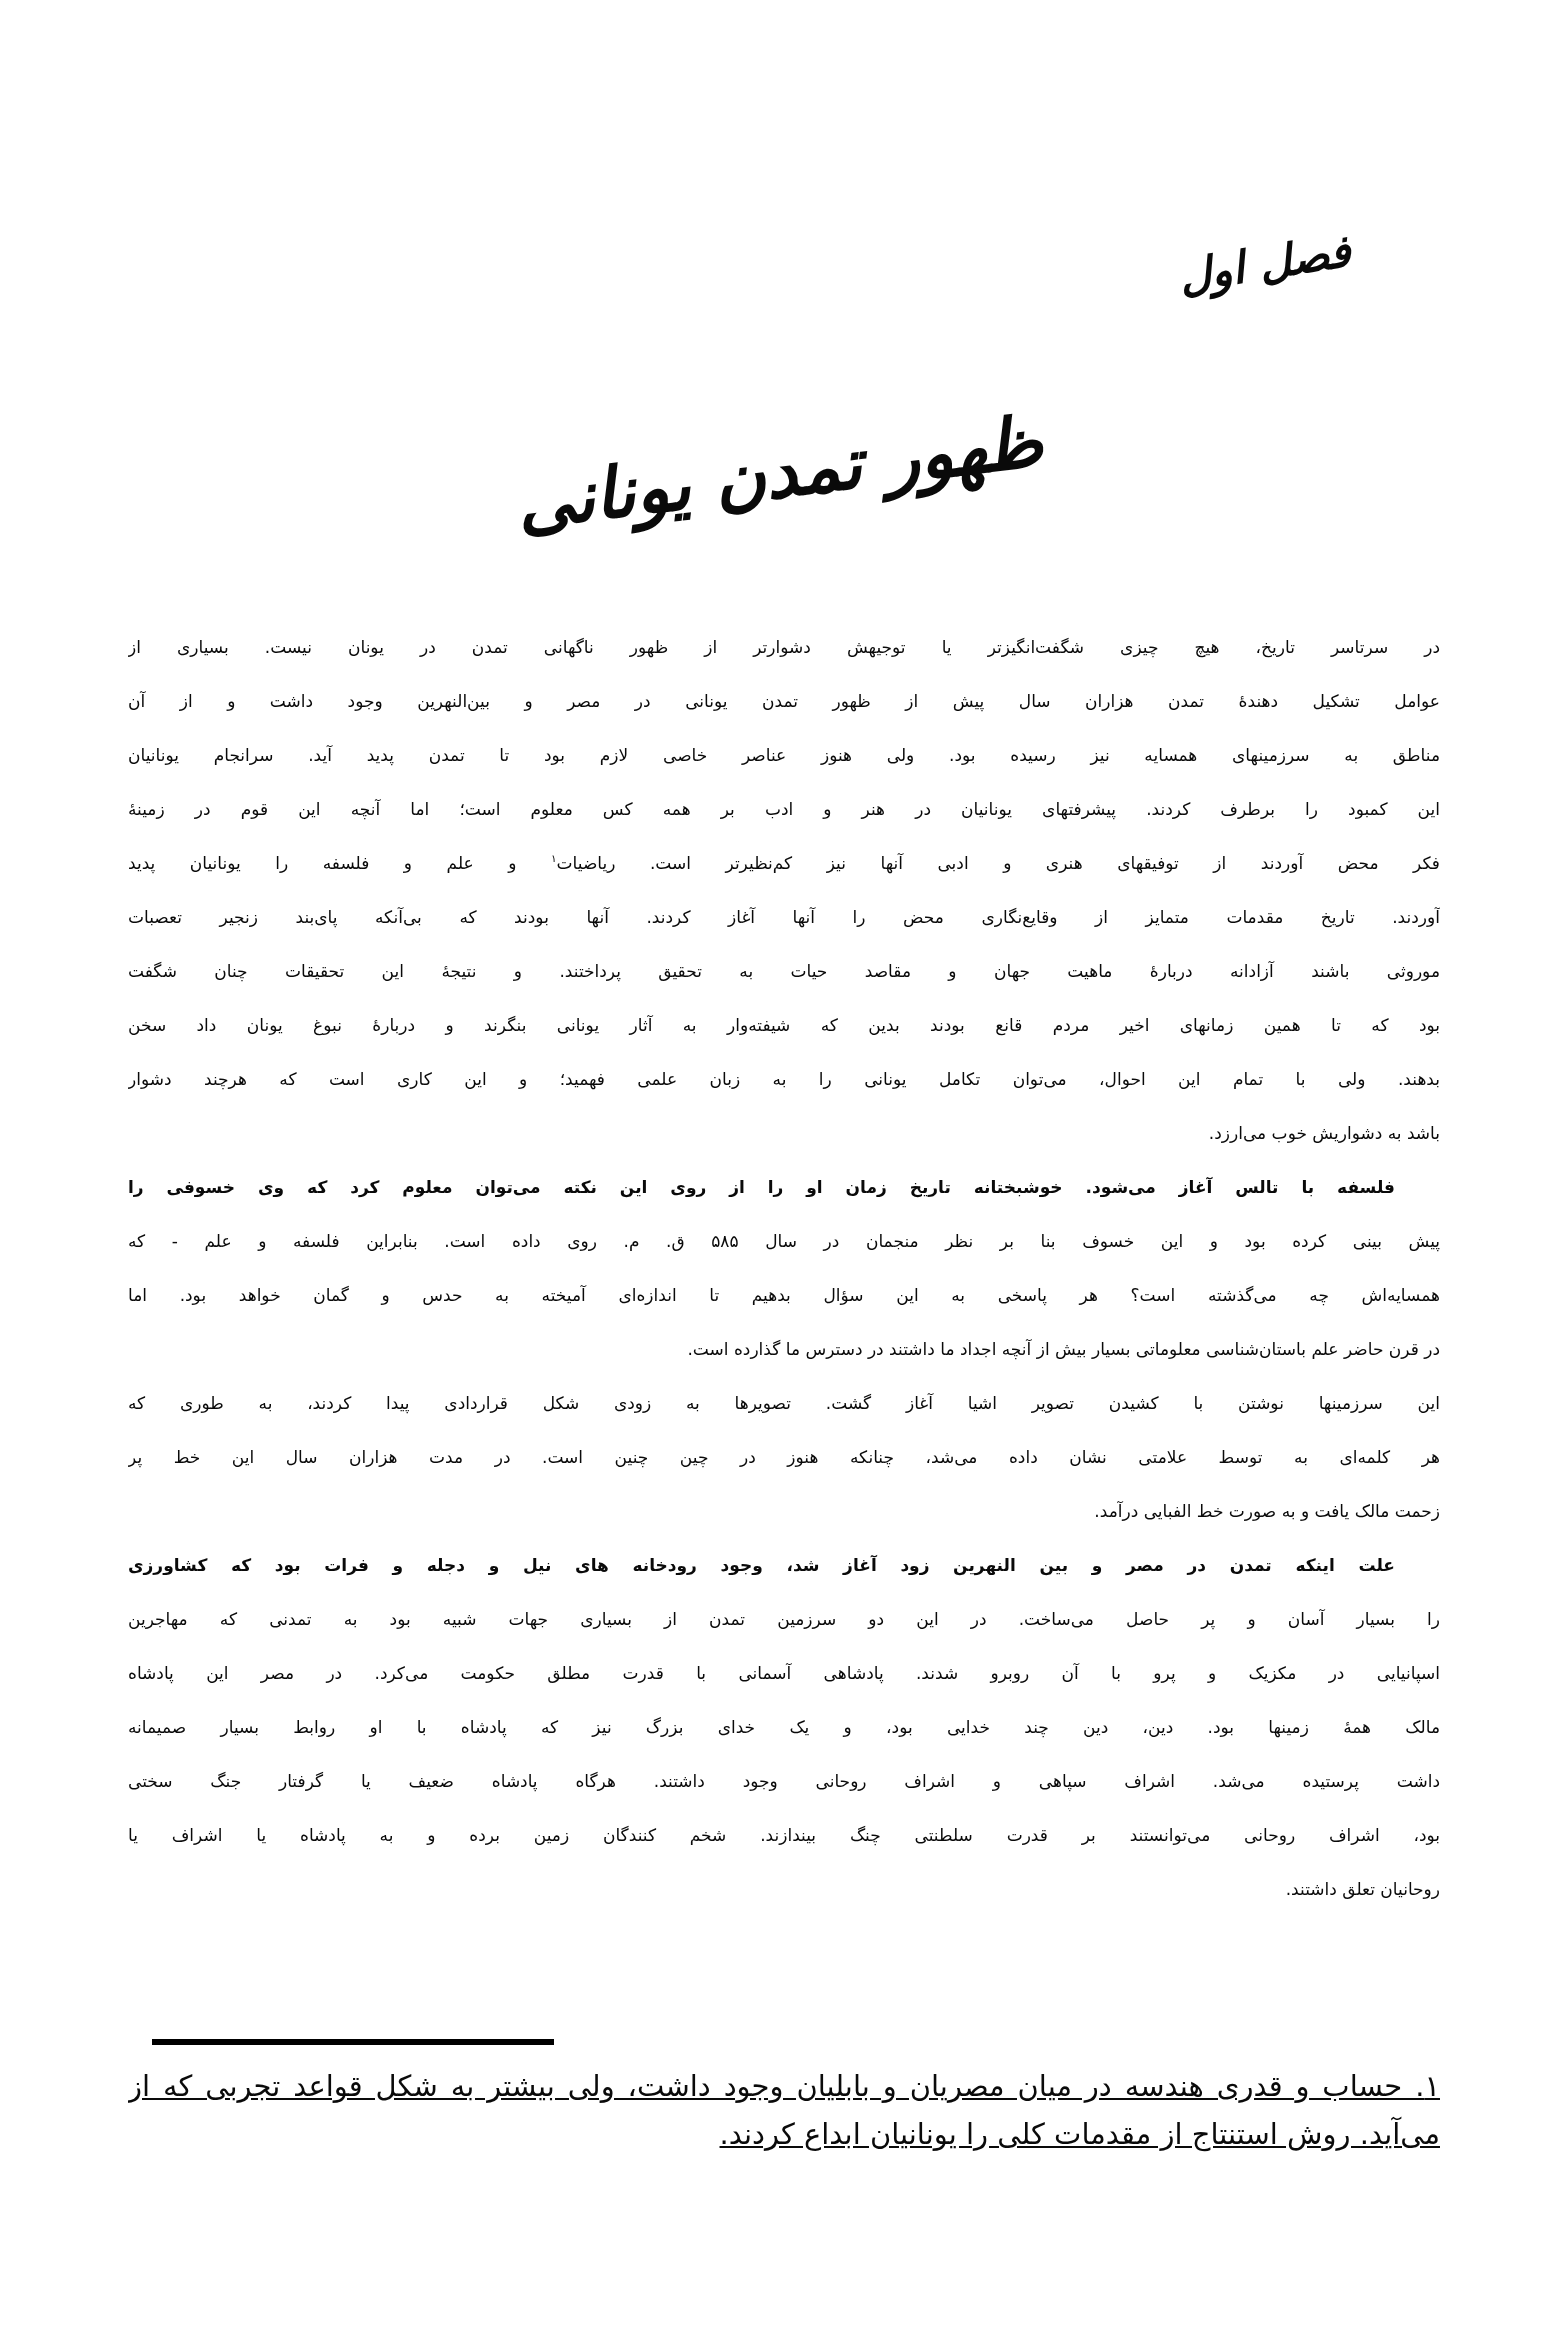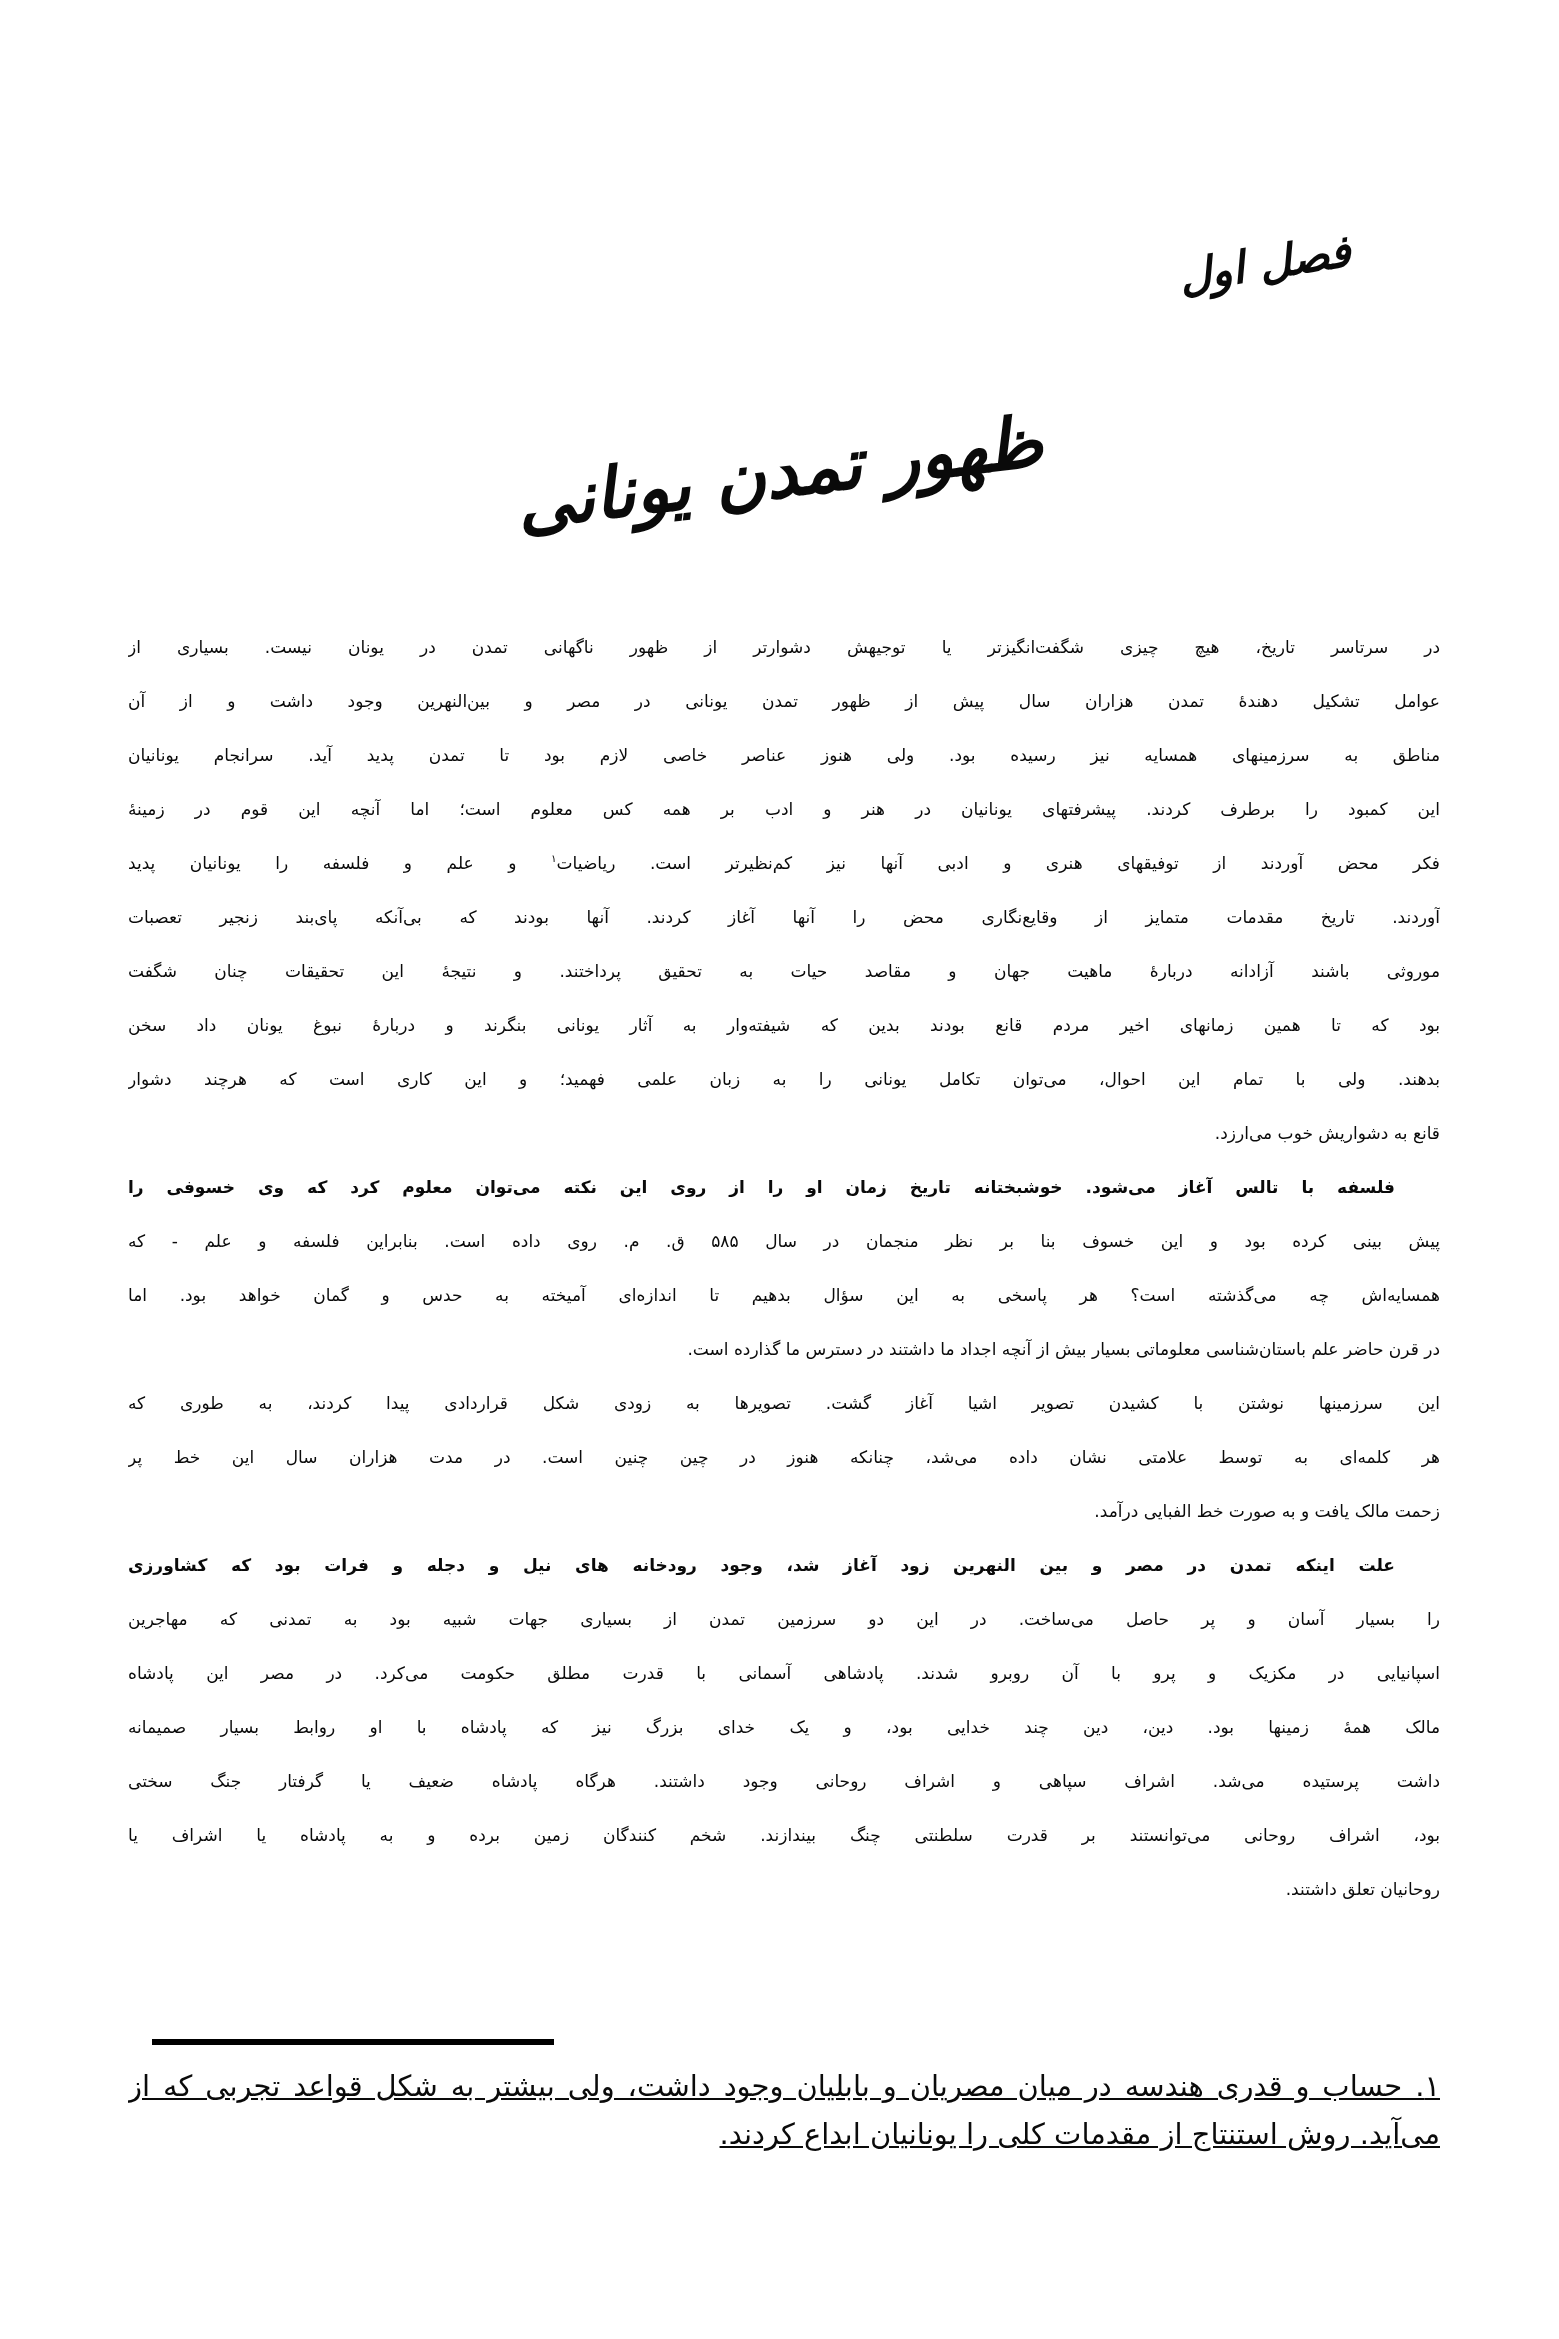--- a/index.html
+++ b/index.html
@@ -114,21 +114,21 @@
     <div class="paragraph">
       <div class="line">در سرتاسر تاریخ، هیچ چیزی شگفت‌انگیزتر یا توجیهش دشوارتر از ظهور ناگهانی تمدن در یونان نیست. بسیاری از</div>
       <div class="line">عوامل تشکیل دهندهٔ تمدن هزاران سال پیش از ظهور تمدن یونانی در مصر و بین‌النهرین وجود داشت و از آن</div>
       <div class="line">مناطق به سرزمینهای همسایه نیز رسیده بود. ولی هنوز عناصر خاصی لازم بود تا تمدن پدید آید. سرانجام یونانیان</div>
       <div class="line">این کمبود را برطرف کردند. پیشرفتهای یونانیان در هنر و ادب بر همه کس معلوم است؛ اما آنچه این قوم در زمینهٔ</div>
       <div class="line"><span>فکر محض آوردند از توفیقهای هنری و ادبی آنها نیز کم‌نظیرتر است. ریاضیات</span><sup>۱</sup><span> و علم و فلسفه را یونانیان پدید</span></div>
       <div class="line">آوردند. تاریخ مقدمات متمایز از وقایع‌نگاری محض را آنها آغاز کردند. آنها بودند که بی‌آنکه پای‌بند زنجیر تعصبات</div>
       <div class="line">موروثی باشند آزادانه دربارهٔ ماهیت جهان و مقاصد حیات به تحقیق پرداختند. و نتیجهٔ این تحقیقات چنان شگفت</div>
       <div class="line">بود که تا همین زمانهای اخیر مردم قانع بودند بدین که شیفته‌وار به آثار یونانی بنگرند و دربارهٔ نبوغ یونان داد سخن</div>
       <div class="line">بدهند. ولی با تمام این احوال، می‌توان تکامل یونانی را به زبان علمی فهمید؛ و این کاری است که هرچند دشوار</div>
-      <div class="line para-end">قانع به دشواریش خوب می‌ارزد.</div>
+      <div class="line para-end">باشد به دشواریش خوب می‌ارزد.</div>
     </div>
 
     <div class="paragraph">
       <div class="line indent">فلسفه با تالس آغاز می‌شود. خوشبختانه تاریخ زمان او را از روی این نکته می‌توان معلوم کرد که وی خسوفی را</div>
       <div class="line">پیش بینی کرده بود و این خسوف بنا بر نظر منجمان در سال ۵۸۵ ق. م. روی داده است. بنابراین فلسفه و علم - که</div>
       <div class="line">همسایه‌اش چه می‌گذشته است؟ هر پاسخی به این سؤال بدهیم تا اندازه‌ای آمیخته به حدس و گمان خواهد بود. اما</div>
       <div class="line para-end">در قرن حاضر علم باستان‌شناسی معلوماتی بسیار بیش از آنچه اجداد ما داشتند در دسترس ما گذارده است.</div>
     </div>
 
     <div class="paragraph">

